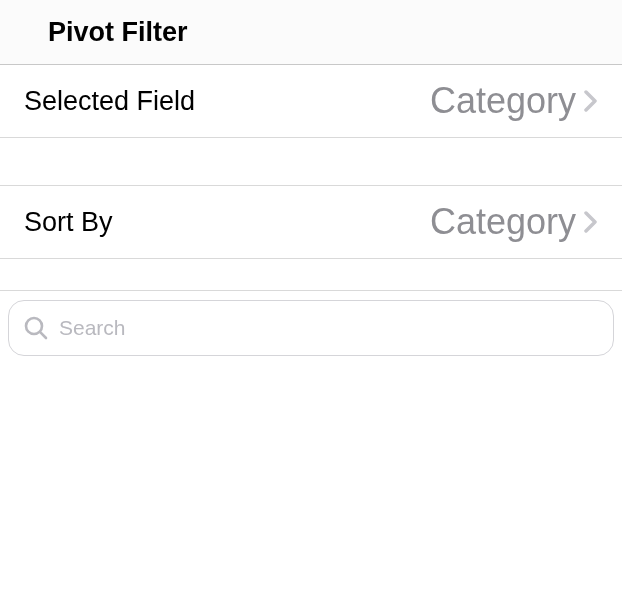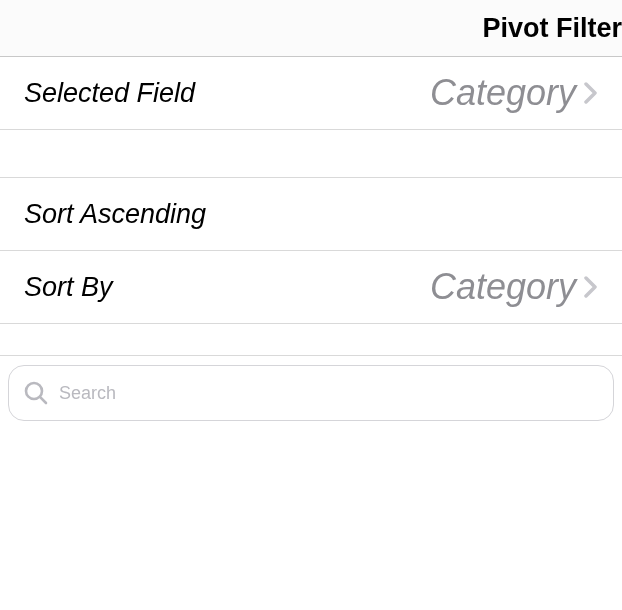--- a/index.html
+++ b/index.html
@@ -8,26 +8,27 @@
       padding: 0;
     }
     body {
       font-family: -apple-system, BlinkMacSystemFont, "Helvetica Neue", Helvetica, Arial, sans-serif;
       background: #ffffff;
       width: 622px;
       height: 610px;
       overflow: hidden;
     }
     .header {
-      height: 57px;
+      height: 65px;
       display: flex;
       align-items: center;
-      justify-content: flex-end;
+      justify-content: flex-start;
       border-bottom: 1px solid #c8c8c8;
       background: #fbfbfb;
+      padding-left: 48px;
     }
     .header-title {
       font-size: 27px;
       font-weight: 600;
       color: #000;
     }
     .group {
       background: #fff;
     }
     .group-gap {
@@ -39,21 +40,20 @@
       border-bottom: 1px solid #d9d9d9;
     }
     .row {
       display: flex;
       align-items: center;
       justify-content: space-between;
       height: 73px;
       padding: 0 24px 0 24px;
       border-bottom: 1px solid #d9d9d9;
       cursor: pointer;
-      font-style: italic;
     }
     .row-label {
       font-size: 27px;
       color: #000;
       font-weight: 400;
     }
     .row-value-wrap {
       display: flex;
       align-items: center;
       gap: 8px;
@@ -85,21 +85,21 @@
     }
     .search-icon {
       width: 26px;
       height: 26px;
       flex-shrink: 0;
       margin-right: 10px;
     }
     .search-input {
       border: none;
       outline: none;
-      font-size: 18px;
+      font-size: 21px;
       color: #000;
       width: 100%;
       background: transparent;
     }
     .search-input::placeholder {
       color: #b9b9bf;
     }
   </style>
 </head>
 <body>
@@ -119,23 +119,20 @@
         </svg>
       </span>
     </span>
   </div>
 </div>
 
 <div class="group-gap"></div>
 
 <div class="group">
   <div class="row">
-    <span class="row-label">Sort Ascending</span>
-  </div>
-  <div class="row">
     <span class="row-label">Sort By</span>
     <span class="row-value-wrap">
       <span class="row-value">Category</span>
       <span class="chevron">
         <svg width="14" height="22" viewBox="0 0 14 22" fill="none">
           <path d="M2 2 L11 11 L2 20" stroke="#c7c7cc" stroke-width="3.5" stroke-linecap="round" stroke-linejoin="round"></path>
         </svg>
       </span>
     </span>
   </div>

